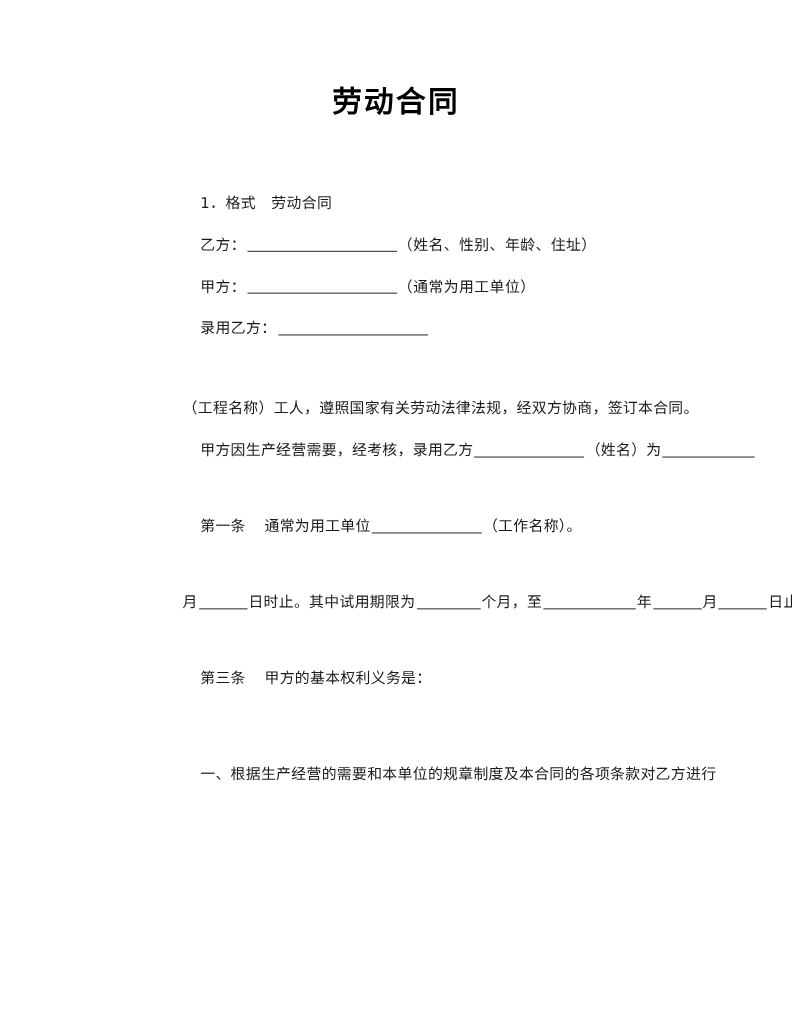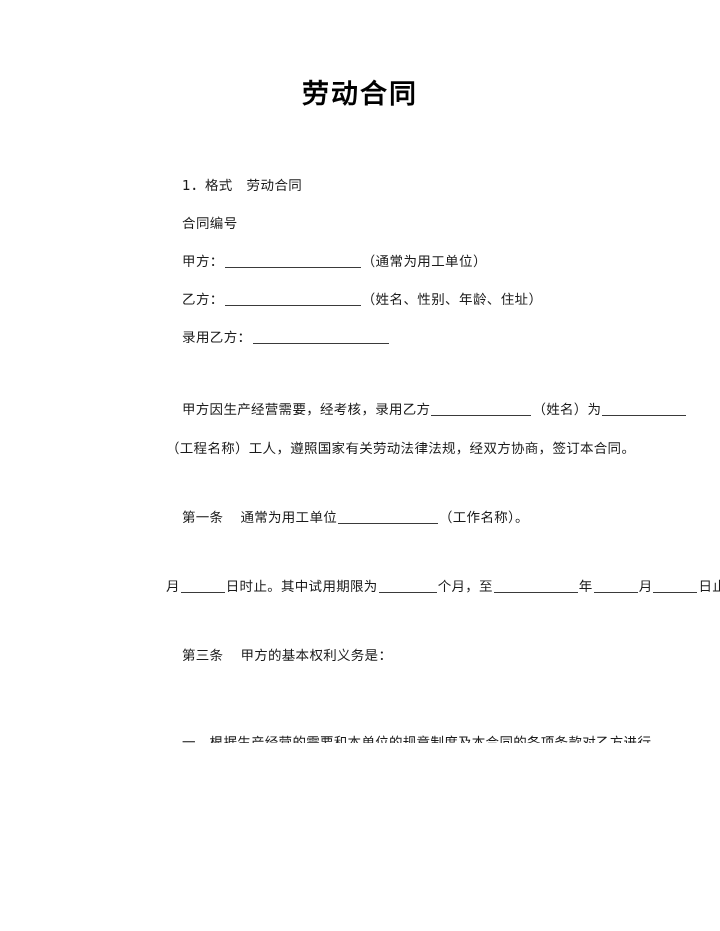--- a/index.html
+++ b/index.html
@@ -73,40 +73,39 @@
 <body>
 
 <div class="page">
 
   <h1 class="doc-title">劳动合同</h1>
 
   <div class="body-area">
 
     <div class="line">1．格式　劳动合同</div>
 
-    <div class="line">合同编号</div>
+
+    <div class="line">
+      <span>乙方：</span><span class="blank b-xxl"></span><span>（姓名、性别、年龄、住址）</span>
+    </div>
 
     <div class="line">
       <span>甲方：</span><span class="blank b-xxl"></span><span>（通常为用工单位）</span>
-    </div>
-
-    <div class="line">
-      <span>乙方：</span><span class="blank b-xxl"></span><span>（姓名、性别、年龄、住址）</span>
     </div>
 
     <div class="line">
       <span>录用乙方：</span><span class="blank b-xxl"></span>
     </div>
 
 
     <div class="spacer-lg"></div>
 
     <div class="para">
+      <span class="ln hang">（工程名称）工人，遵照国家有关劳动法律法规，经双方协商，签订本合同。</span>
       <span class="ln"><span>甲方因生产经营需要，经考核，录用乙方</span><span class="blank b-xl"></span><span>（姓名）为</span><span class="blank b-l"></span></span>
-      <span class="ln hang">（工程名称）工人，遵照国家有关劳动法律法规，经双方协商，签订本合同。</span>
     </div>
 
     <div class="spacer-md"></div>
 
     <div class="para">
       <span class="ln"><span>第一条</span><span class="gap-m"></span><span>通常为用工单位</span><span class="blank b-xl"></span><span>（工作名称）。</span></span>
     </div>
 
     <div class="spacer-md"></div>
 

